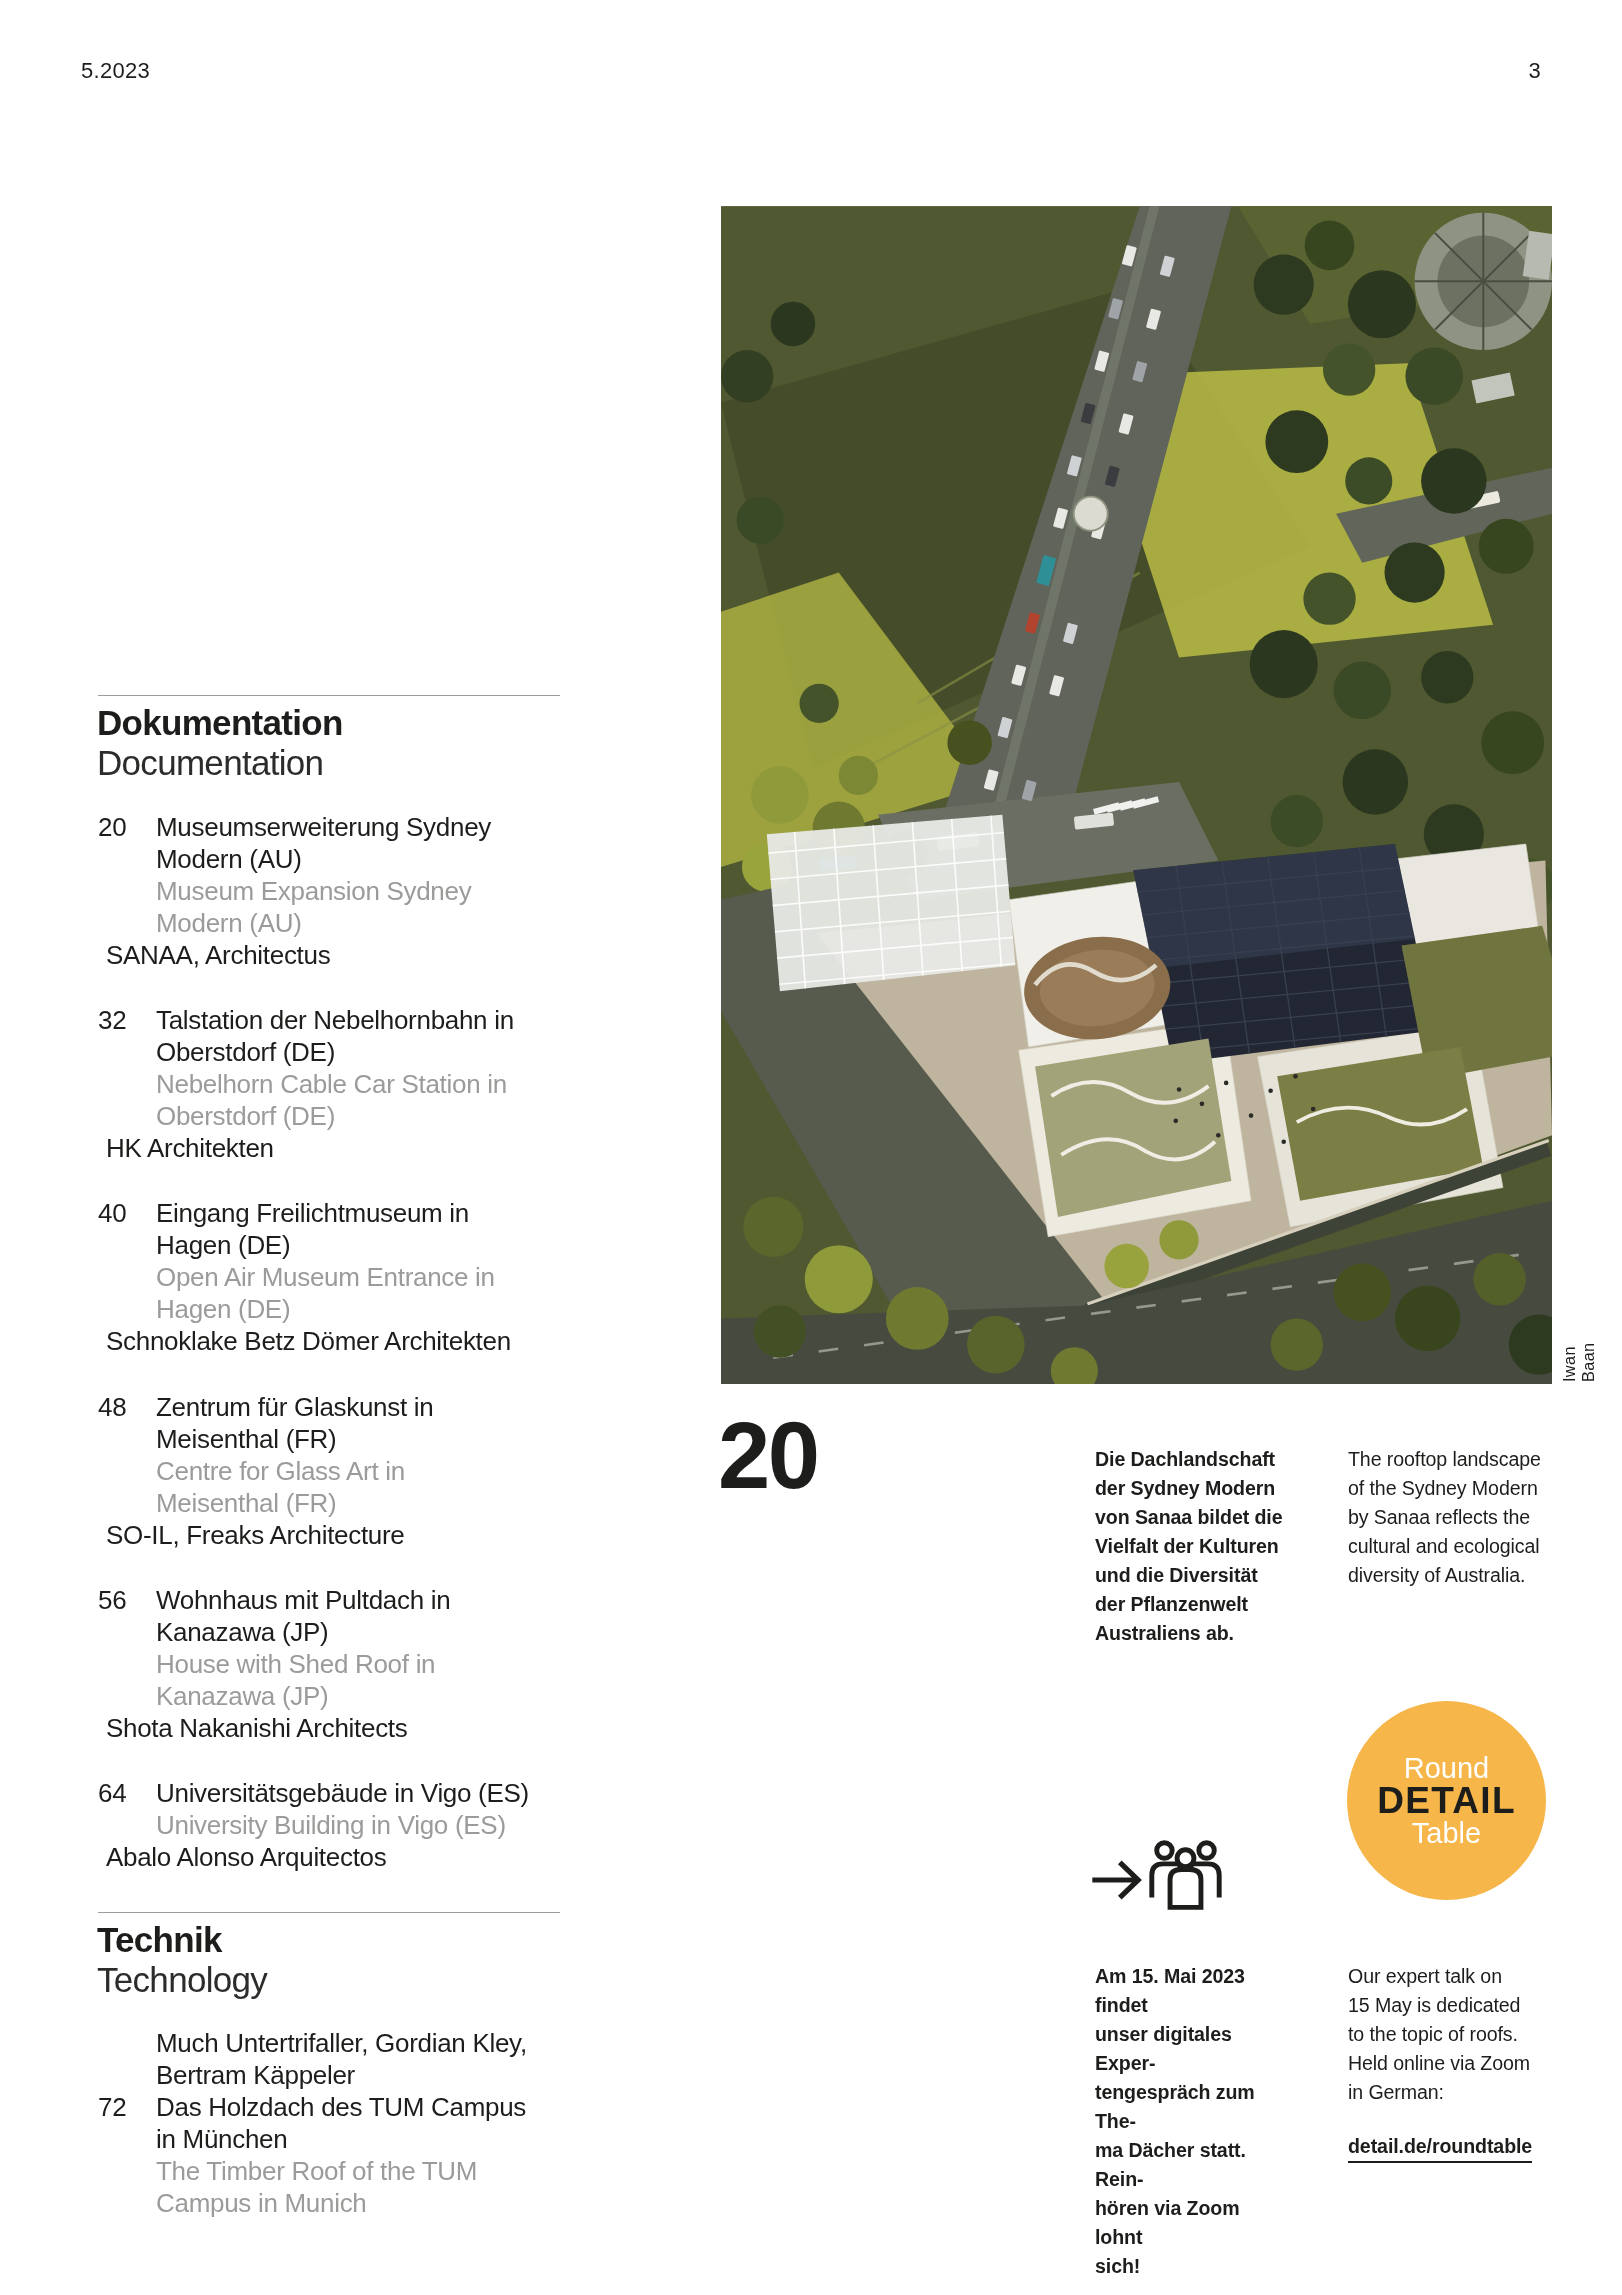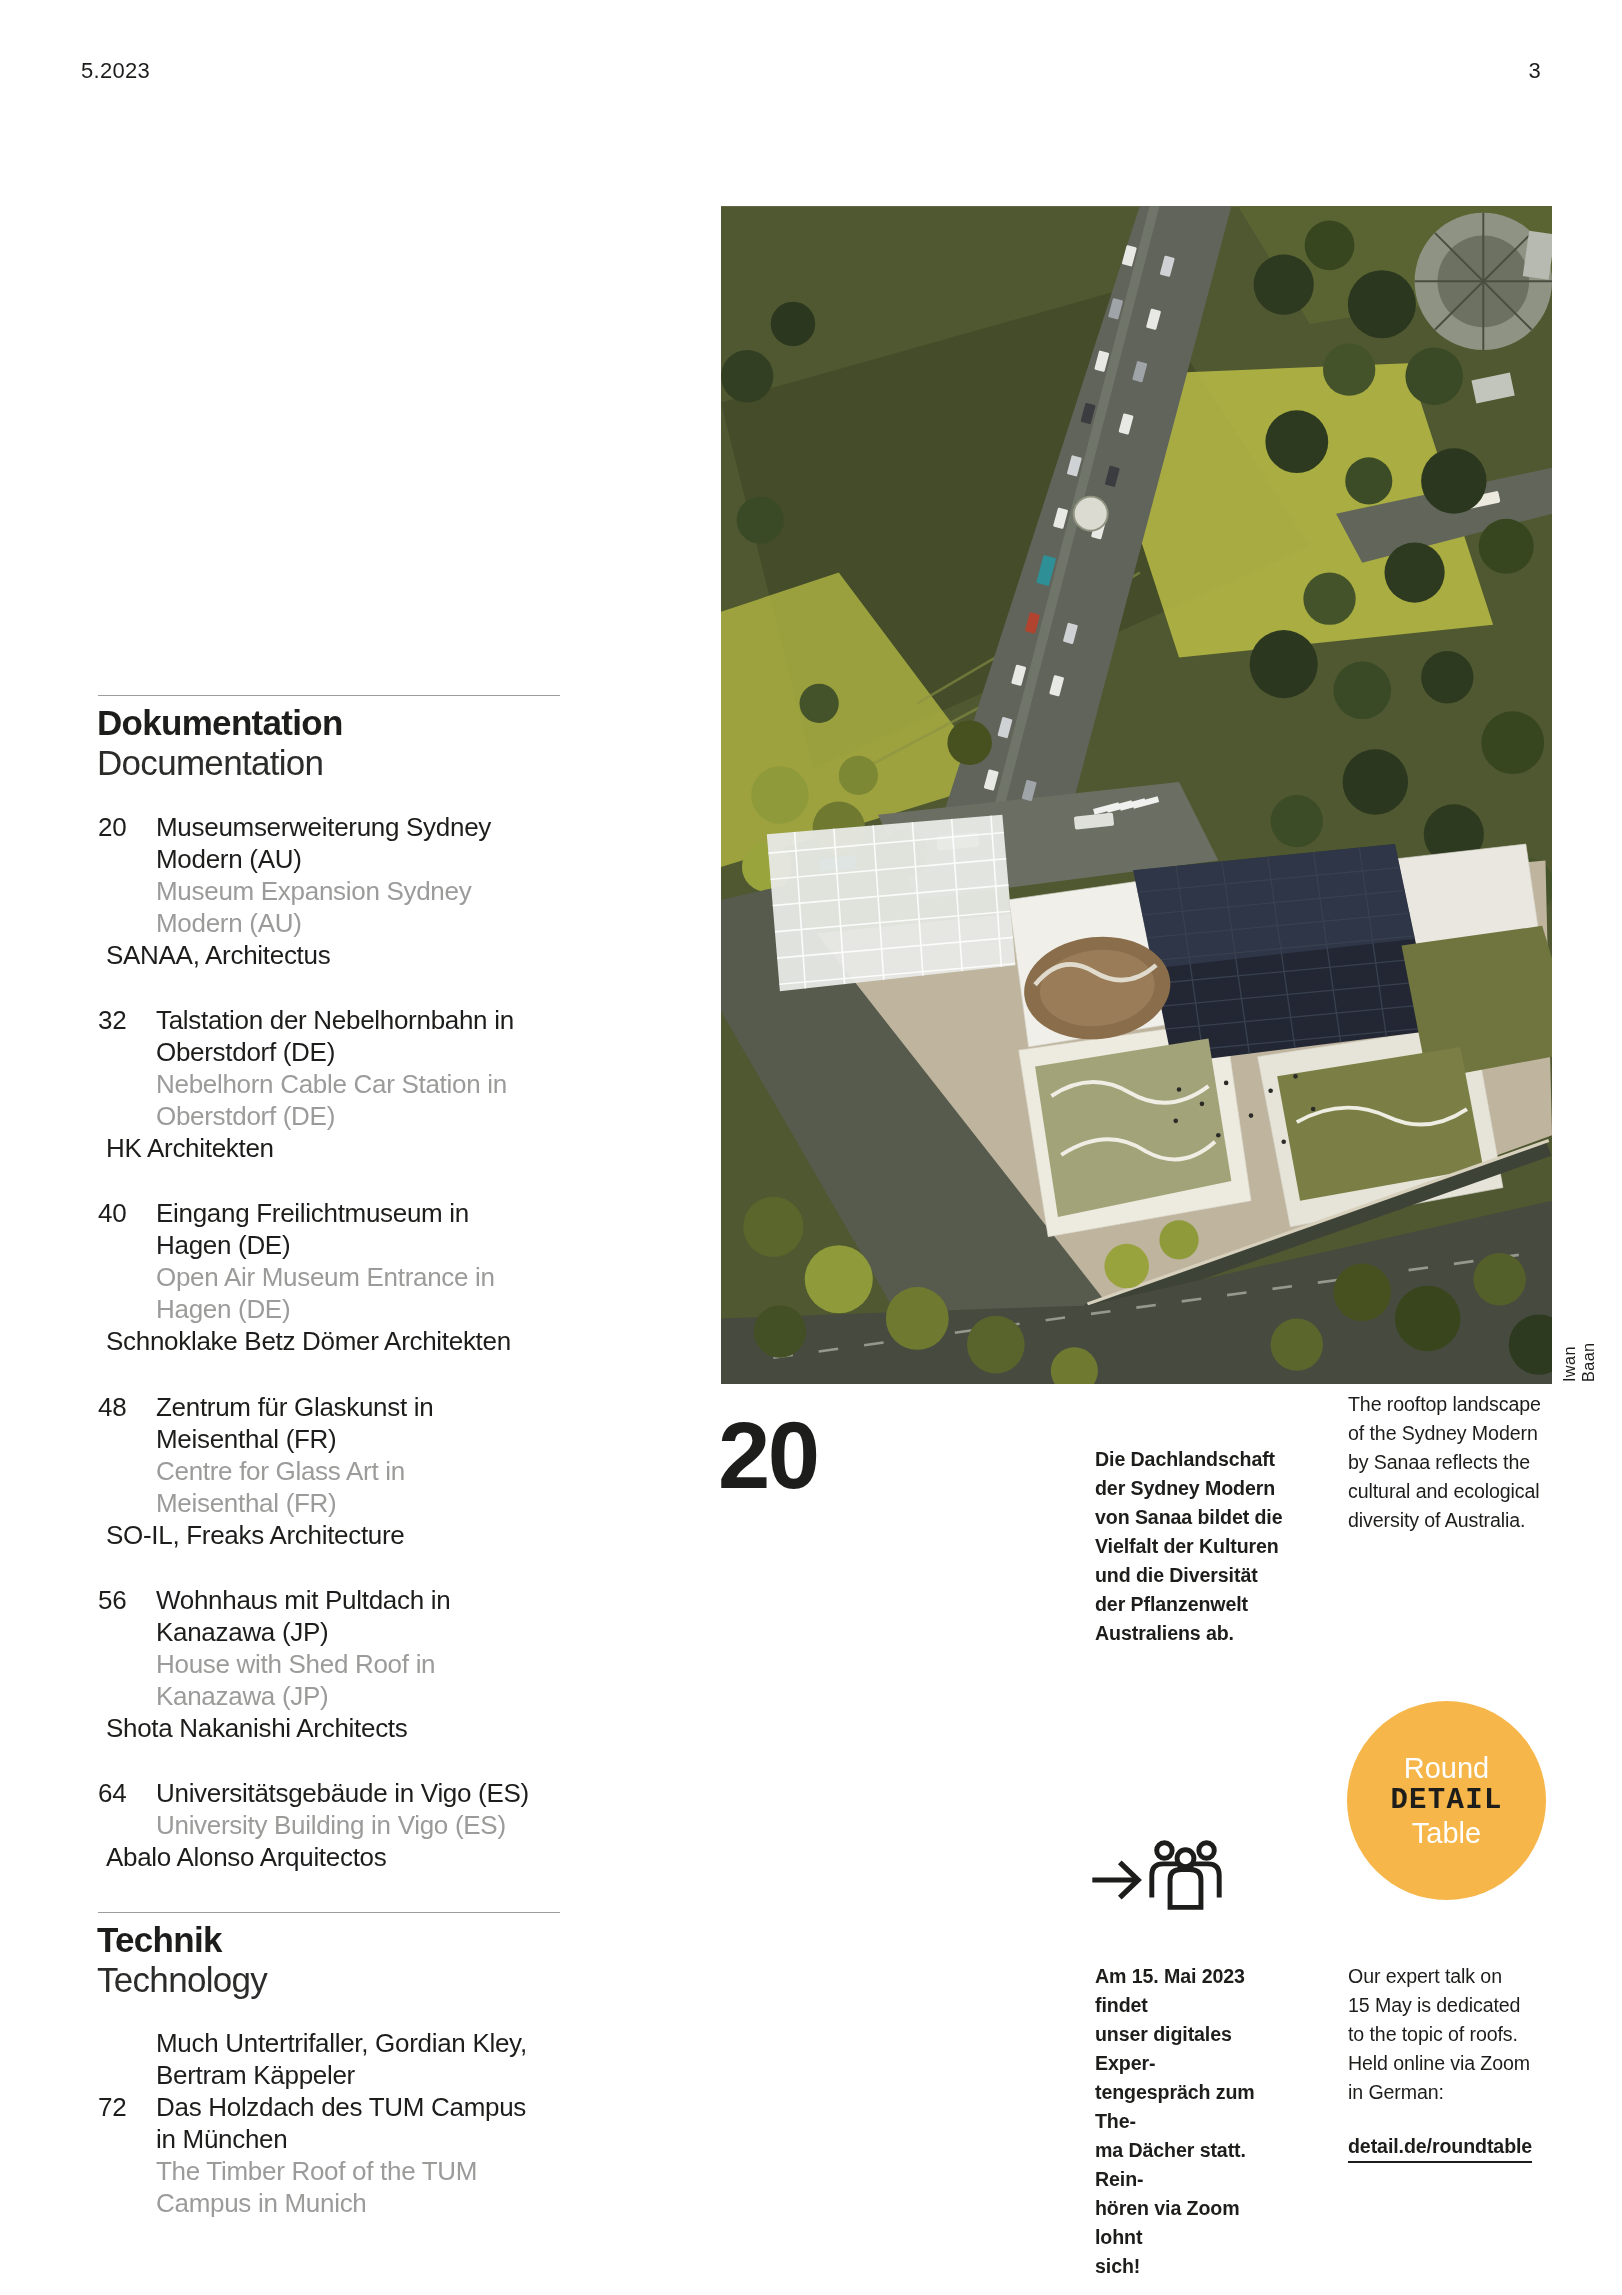--- a/index.html
+++ b/index.html
@@ -16,21 +16,21 @@
   .entry .num{position:absolute;left:0;top:0;}
   .entry .tt{margin-left:58px;}
   .entry .firm{margin-left:8px;}
   .cap{font-size:19.6px;line-height:29px;letter-spacing:-0.1px;}
   .capb{font-weight:bold;}
   .bignum{font-size:94px;font-weight:bold;letter-spacing:-2.6px;line-height:1;}
   .badge{left:1347px;top:1701px;width:199px;height:199px;border-radius:50%;
          background:#f6b649;display:flex;flex-direction:column;align-items:center;
          justify-content:center;text-align:center;}
   .badge .w{color:#ffffff;font-size:29px;line-height:31px;}
-  .badge .logo{color:#1d1d1b;font-size:29px;line-height:34px;font-weight:bold;letter-spacing:1.3px;font-family:Liberation Mono, monospace;}
+  .badge .logo{color:#1d1d1b;font-size:37px;line-height:34px;font-weight:bold;letter-spacing:1.3px;}
   .link{font-size:19.6px;font-weight:bold;letter-spacing:-0.1px;
         border-bottom:2px solid #1d1d1b;padding-bottom:3px;display:inline-block;}
   .credit{font-size:16.4px;color:#1d1d1b;transform:rotate(-90deg);transform-origin:0 0;letter-spacing:0.3px;}
   svg{display:block;}
 </style>
 </head>
 <body>
 
 <div class="abs hdr" style="left:81px;top:58px;">5.2023</div>
 <div class="abs hdr" style="left:1498px;top:58px;width:43px;text-align:right;">3</div>
@@ -310,21 +310,21 @@
 
 <div class="abs bignum" style="left:718px;top:1409px;">20</div>
 
 <div class="abs cap capb pre" style="left:1095px;top:1445px;width:196px;">Die Dachlandschaft
 der Sydney Modern
 von Sanaa bildet die
 Vielfalt der Kulturen
 und die Diversität
 der Pflanzenwelt
 Australiens ab.</div>
-<div class="abs cap pre" style="left:1348px;top:1390px;width:203px;">The rooftop landscape
+<div class="abs cap pre" style="left:1348px;top:1445px;width:203px;">The rooftop landscape
 of the Sydney Modern
 by Sanaa reflects the
 cultural and ecological
 diversity of Australia.</div>
 
 <div class="abs badge">
   <div class="w">Round</div>
   <div class="logo">DETAIL</div>
   <div class="w">Table</div>
 </div>

